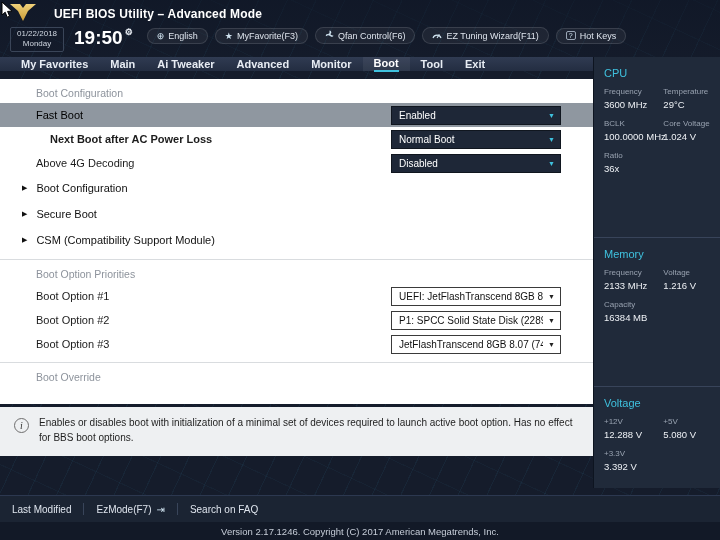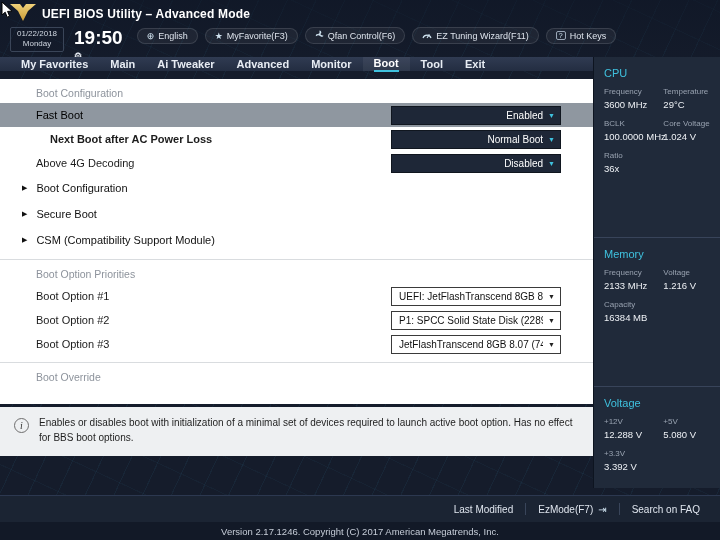--- a/index.html
+++ b/index.html
@@ -10,26 +10,26 @@
     position:relative; width:720px; height:540px; overflow:hidden;
     background-color:#151c2b;
     background-image:
       repeating-linear-gradient(115deg, rgba(56,150,190,0.08) 0 1px, transparent 1px 26px),
       repeating-linear-gradient(25deg, rgba(56,150,190,0.05) 0 1px, transparent 1px 34px);
   }
 
   
   .topbar { position:absolute; top:0; left:0; width:720px; height:57px;
             background:linear-gradient(180deg, rgba(14,22,38,.6), rgba(14,22,38,.15)); }
-  .brand-row { display:flex; align-items:center; height:27px; padding-left:8px; gap:4px; }
+  .brand-row { display:flex; align-items:center; height:27px; padding-left:8px; gap:16px; }
   .app-title { color:#ffffff; font-size:12px; font-weight:bold; letter-spacing:.2px; }
   .info-row { display:flex; align-items:flex-start; height:30px; padding-left:10px; gap:10px; }
   .date-box { color:#cfd6e0; font-size:8px; line-height:1.3; text-align:center;
               border:1px solid #3a4558; border-radius:2px; padding:1px 6px; }
-  .clock { color:#fff; font-size:19px; font-weight:bold; display:flex; align-items:flex-start; gap:2px;flex-direction:column; }
+  .clock { color:#fff; font-size:19px; font-weight:bold; display:flex; align-items:flex-start; gap:2px; }
   .clock .gear { font-size:9px; color:#e8edf4; margin-top:0; cursor:pointer; }
   .hd-toolbar { display:flex; align-items:center; gap:7px; margin-left:4px; }
   .tool-btn { display:flex; align-items:center; gap:4px; background:rgba(255,255,255,0.05);
               border:1px solid rgba(255,255,255,0.12); border-radius:10px; color:#dde3ec;
               font-size:9px; padding:2px 9px; cursor:pointer; white-space:nowrap; }
   .tool-btn .ic { font-size:9px; color:#cfe2ef; }
   .key-ic { border:1px solid #9aa6b6; border-radius:2px; font-size:7px; padding:0 2px; color:#cfe2ef; }
 
   
   .tabs { position:absolute; top:57px; left:0; width:593px; height:14px;
@@ -44,21 +44,21 @@
   .content { position:absolute; top:79px; left:0; width:593px; height:325px;
              background:#ffffff; overflow:hidden; }
   .section-label { color:#8d939c; font-size:10.5px; padding:8px 0 4px 36px; }
   .section-label.bordered { border-top:1px solid #d9dcdf; margin-top:6px; }
   .row { height:24px; display:flex; align-items:center; justify-content:space-between;
          padding:0 32px 0 36px; cursor:default; }
   .row.hl { background:#8f97a0; }
   .lbl { font-size:11px; color:#1c1c1c; white-space:nowrap; }
   .row.hl .lbl { color:#000; }
   .lbl.indent { padding-left:14px;font-weight:bold; }
-  .dd { width:170px; height:19px; display:flex; align-items:center; justify-content:flex-end;
+  .dd { width:170px; height:19px; display:flex; align-items:center; justify-content:space-between;
         padding-left:7px; font-size:10px; cursor:pointer; flex:0 0 auto; }
   .dd-val { white-space:nowrap; overflow:hidden; max-width:148px; }
   .dd .caret { font-size:7px; padding:0 5px; }
   .dd.dark { background:#1e2737; color:#fff; border:1px solid #10161f; }
   .dd.dark .caret { color:#3fc1de; }
   .dd.light { background:#fff; color:#111; border:1px solid #3a3a3a; }
   .dd.light .caret { color:#222; }
   .link-row { height:26px; display:flex; align-items:center; gap:9px; padding-left:22px;
               font-size:11px; color:#101010; cursor:pointer; }
   .link-row .arrow { font-size:7px; color:#111; }
@@ -81,21 +81,21 @@
   .sb-section + .sb-section { border-top:1px solid #38445a;margin-top:44px; }
   .sb-title { color:#3fc1de; font-size:11px; margin:2px 0 8px; }
   .sb-grid { display:grid; grid-template-columns:56% 44%; }
   .sb-item { margin-bottom:9px; }
   .sb-lbl { font-size:8px; color:#98a2b0; margin-bottom:3px; white-space:nowrap; }
   .sb-val { font-size:9.5px; color:#eef1f5; white-space:nowrap; }
 
   
   .bottom-bar { position:absolute; left:0; top:495px; width:720px; height:27px;
                 background:#1b2433; border-top:1px solid #2c3850; display:flex;
-                align-items:center; justify-content:flex-end; padding-right:8px; }
+                align-items:center; }
   .bb-item { color:#dfe5ee; font-size:10px; padding:0 12px; display:flex; align-items:center;
              gap:5px; cursor:pointer; white-space:nowrap; }
   .bb-item .ic { font-size:10px; color:#cfe2ef; }
   .bb-sep { width:1px; height:12px; background:#39455a; }
   .version-bar { position:absolute; left:0; top:522px; width:720px; height:18px;
                  background:#121927; display:flex; align-items:center; justify-content:center;
                  color:#c6cdd8; font-size:9.5px; }
 
   .cursor { position:absolute; top:1px; left:1px; z-index:50; }
 </style>

